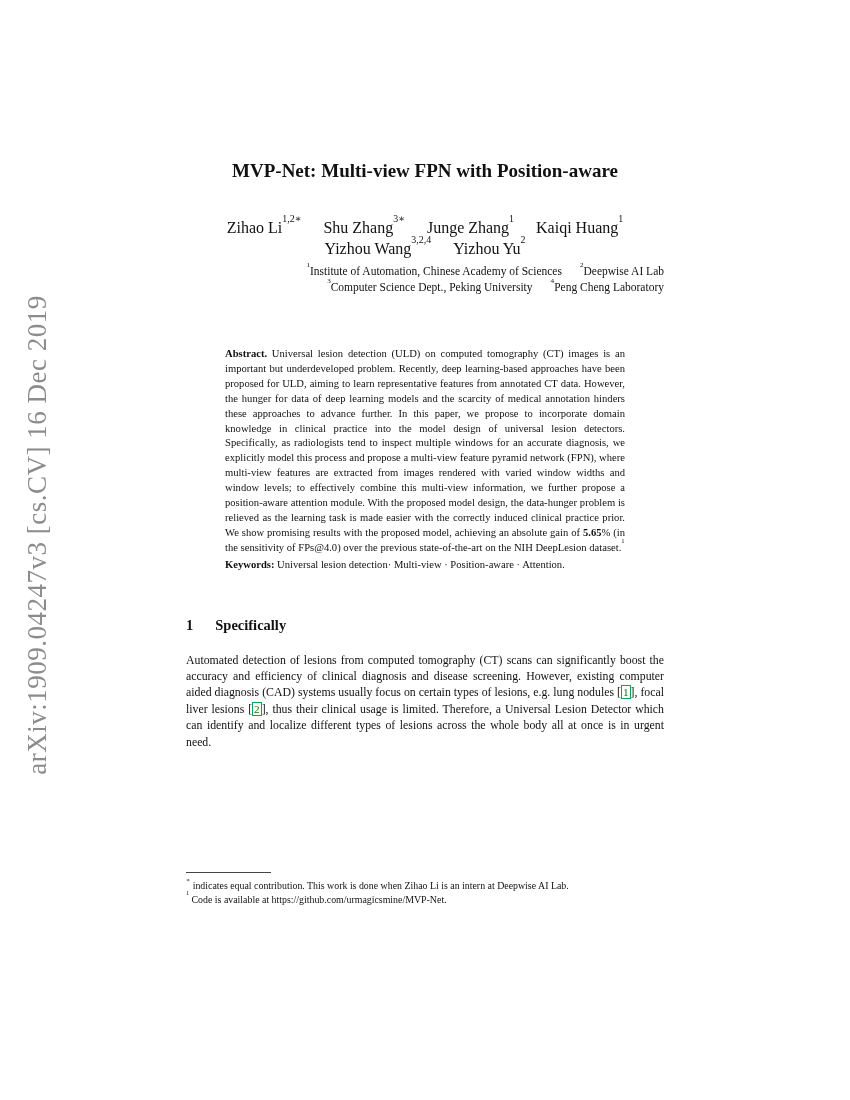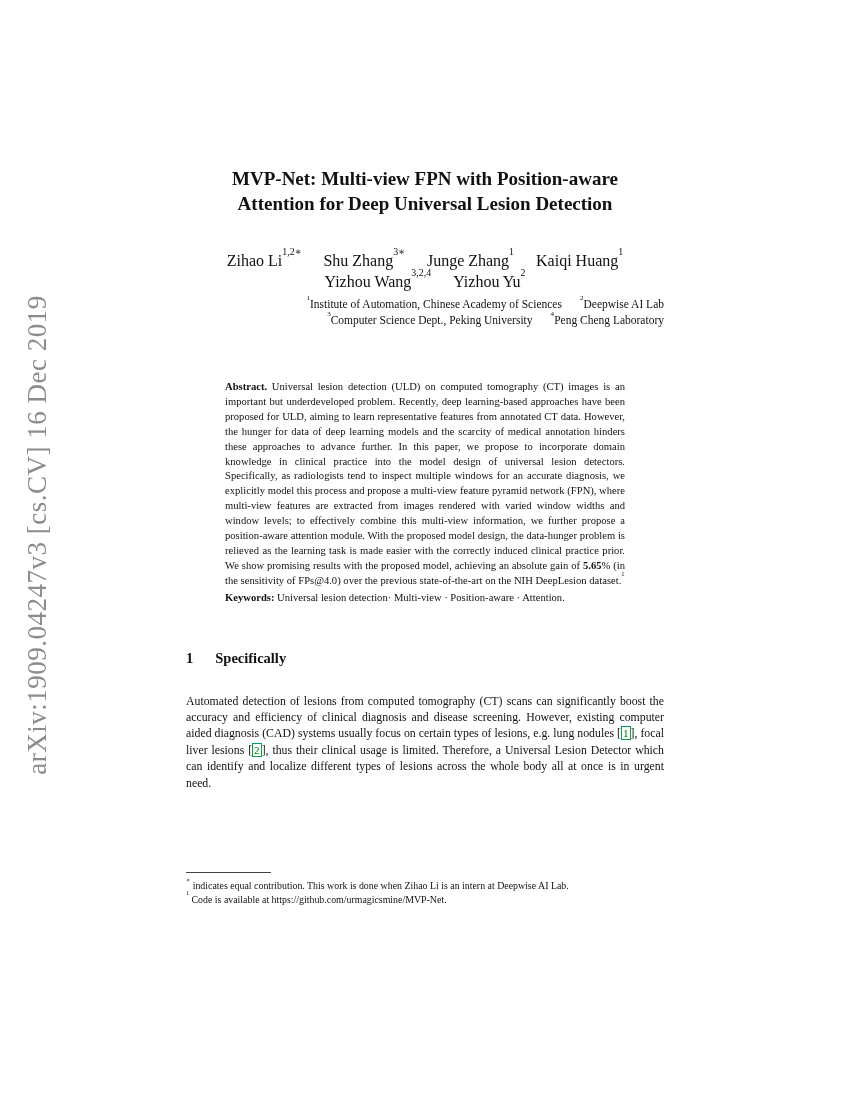--- a/index.html
+++ b/index.html
@@ -19,21 +19,21 @@
     left: 37px;
     transform: translate(-50%, -50%) rotate(-90deg);
     white-space: nowrap;
     font-size: 27px;
     color: #8c8c8c;
     letter-spacing: 0.5px;
   }
   .content {
     position: absolute;
     left: 186px;
-    top: 14px;
+    top: 6px;
     width: 478px;
   }
   .title {
     margin-top: 152px;
     font-size: 19px;
     line-height: 25px;
     font-weight: bold;
     text-align: center;
   }
   .title-line { display: block; }
@@ -71,21 +71,21 @@
     text-align: justify;
   }
   .kw-label { font-weight: bold; }
   .section {
     margin-top: 44px;
     font-size: 14.5px;
     font-weight: bold;
   }
   .sec-title { margin-left: 22px; }
   .body-text {
-    margin-top: 26px;
+    margin-top: 18px;
     font-size: 11.8px;
     line-height: 16.4px;
     text-align: justify;
   }
   .cite {
     color: #008000;
     border: 1px solid #00a550;
     padding: 0 1px;
     text-decoration: none;
     font-size: 0.95em;
@@ -116,21 +116,20 @@
 <body>
 
 <div class="page">
 
   <div class="arxiv-watermark">arXiv:1909.04247v3  [cs.CV]  16 Dec 2019</div>
 
   <div class="content">
 
     <h1 class="title">
       <span class="title-line">MVP-Net: Multi-view FPN with Position-aware</span>
-      <span class="title-line">Attention for Deep Universal Lesion Detection</span>
     </h1>
 
     <div class="authors">
       <div class="author-row">
         <span class="author"><span>Zihao Li</span><sup>1,2∗</sup></span>
         <span class="author"><span>Shu Zhang</span><sup>3∗</sup></span>
         <span class="author"><span>Junge Zhang</span><sup>1</sup></span>
         <span class="author"><span>Kaiqi Huang</span><sup>1</sup></span>
       </div>
       <div class="author-row">

